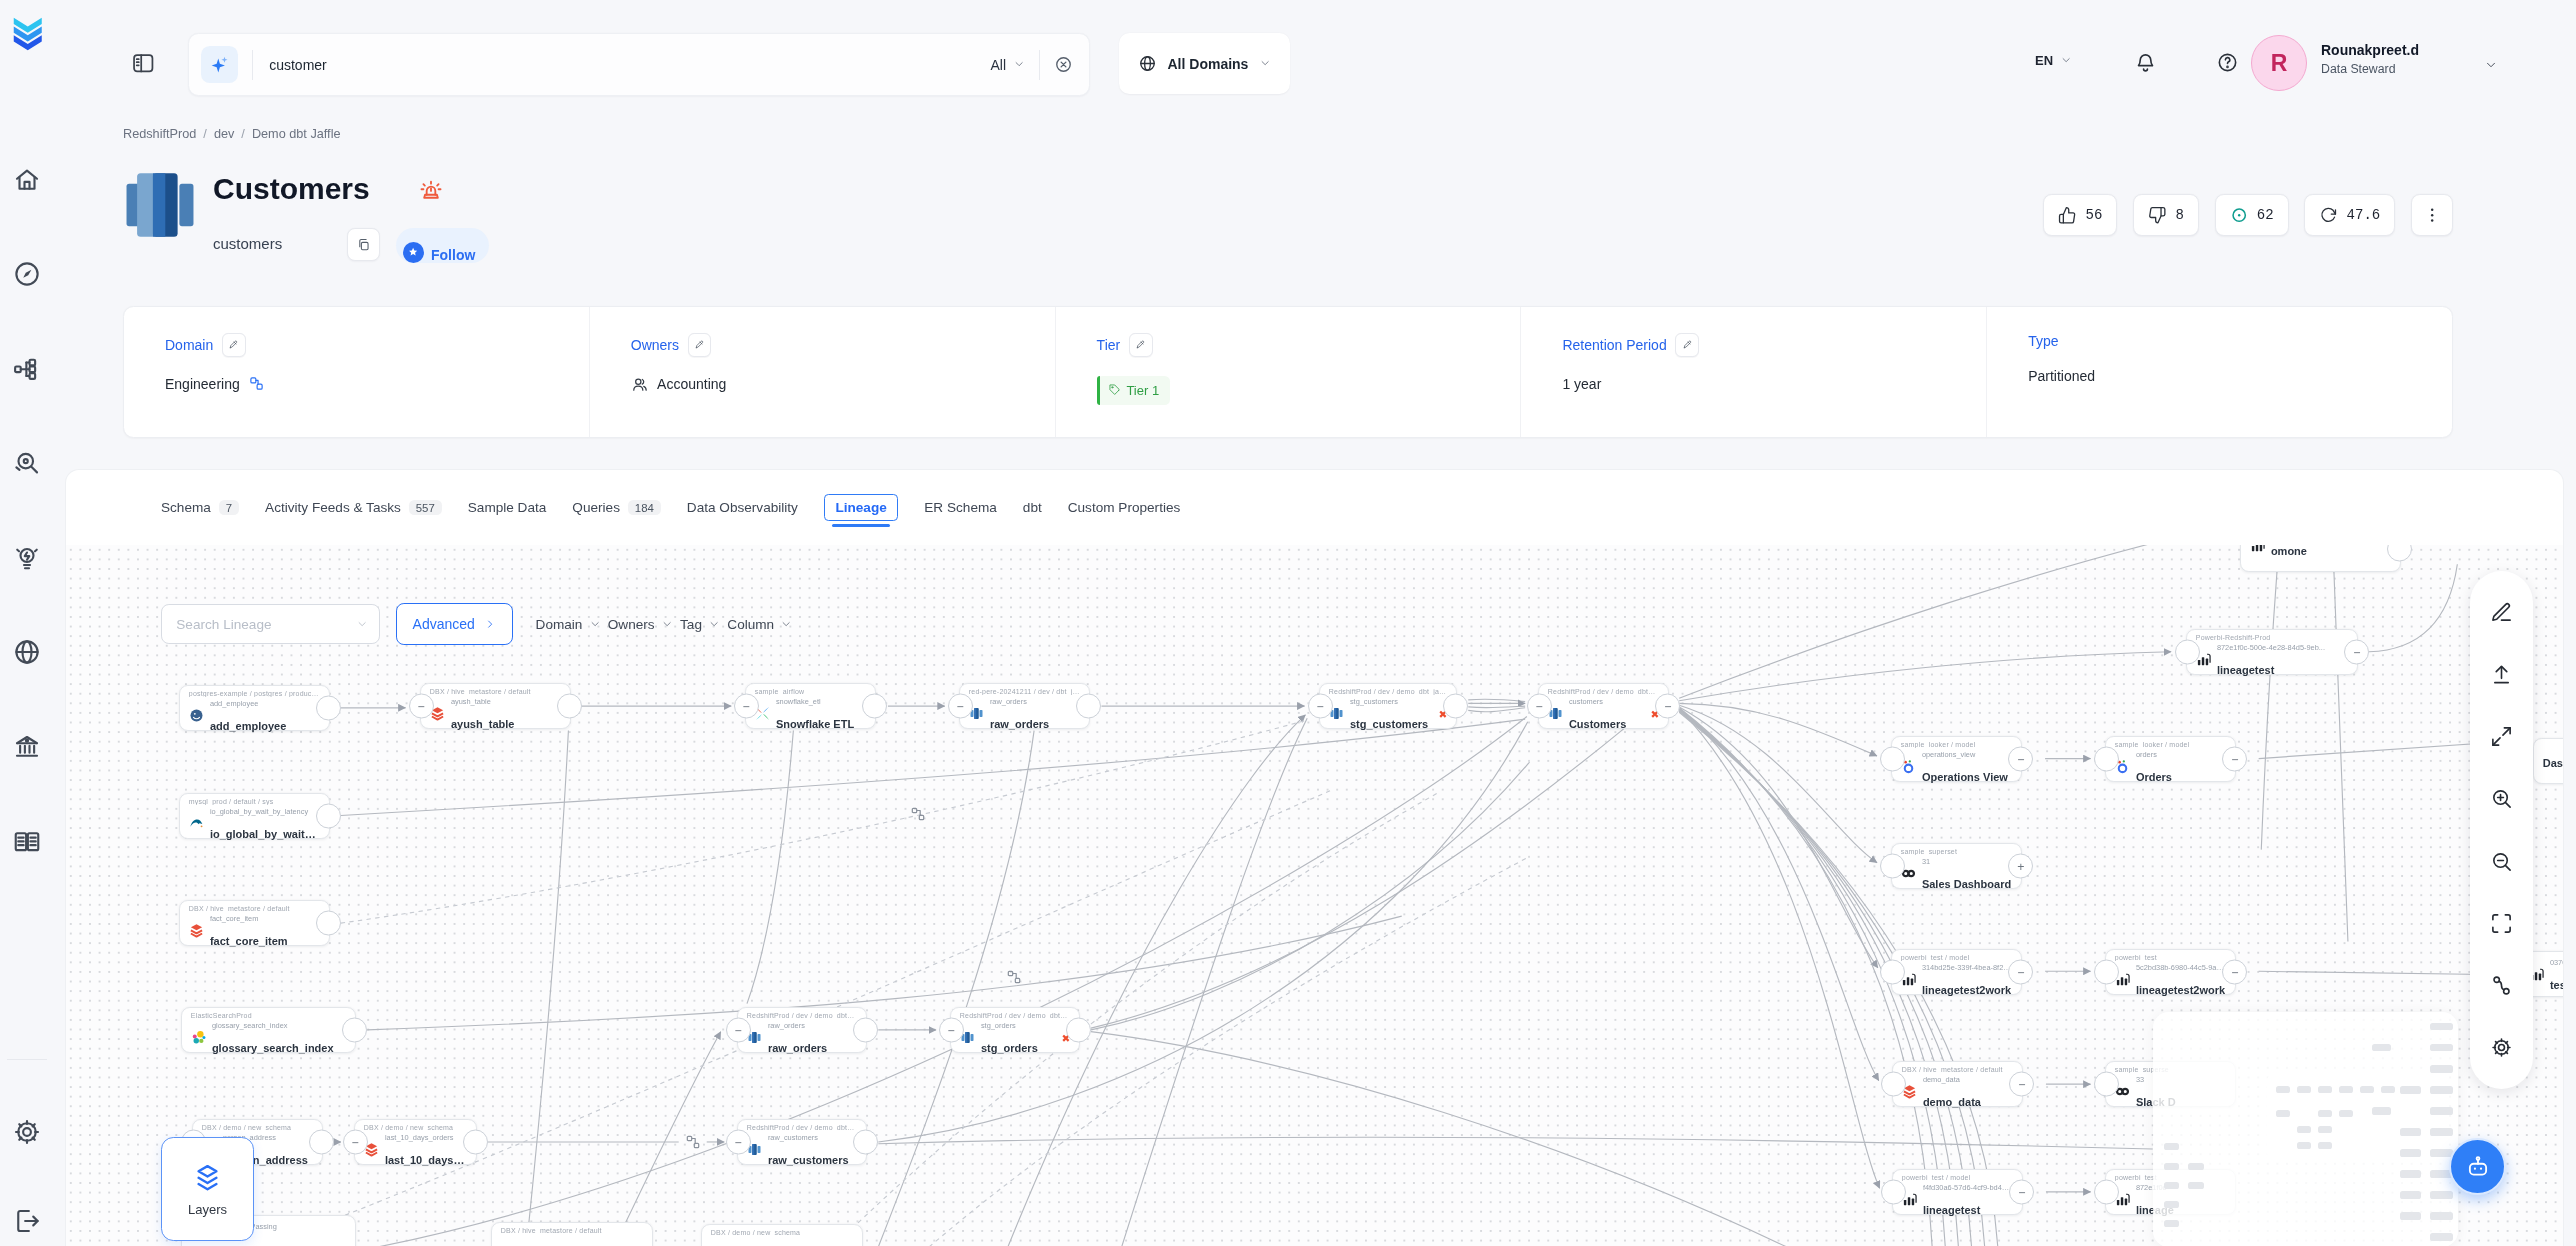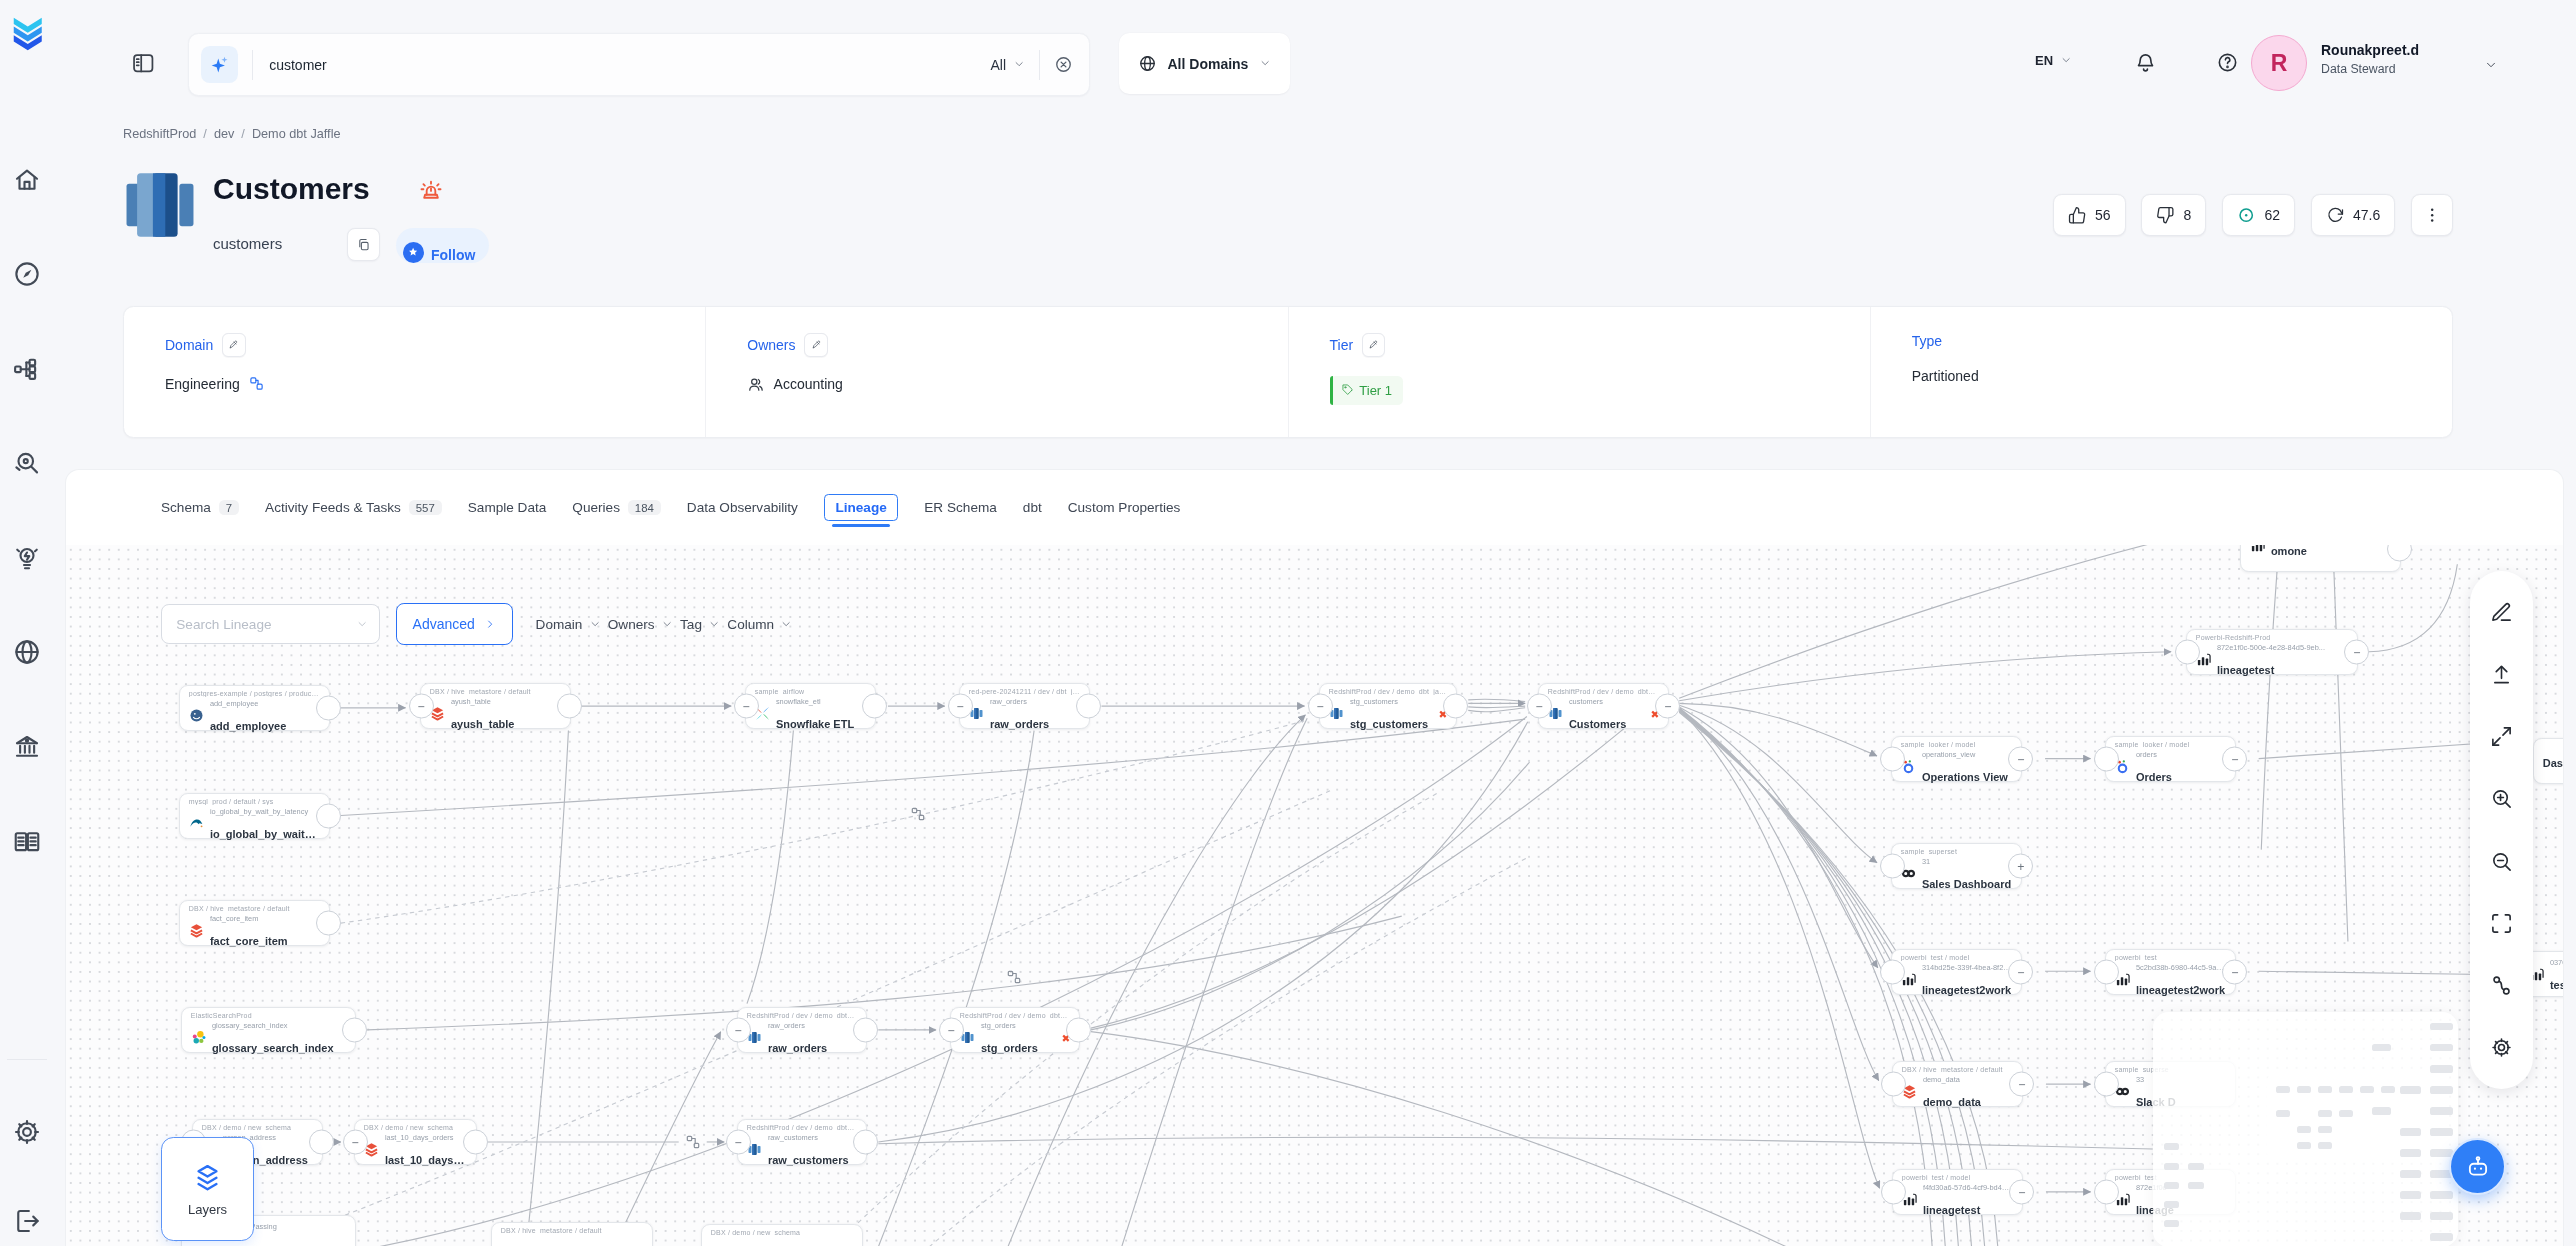--- a/index.html
+++ b/index.html
@@ -42,21 +42,21 @@
   #asset-title{left:213px;top:172px;font-size:30px;font-weight:700;color:#111827;}
   #siren{left:418px;top:179px;width:26px;height:26px;color:#ef5a3c;}
   #asset-sub{left:213px;top:235px;font-size:15px;color:#374151;}
   #copy-chip{left:347px;top:228px;width:33px;height:33px;background:#fff;border:0.9px solid #e7e9ee;border-radius:7.9px;
      color:#565f6b;padding:7.9px;box-sizing:border-box;cursor:pointer;box-shadow:0 0.9px 1.8px rgba(16,24,40,.04);}
   #follow-btn{left:396px;top:228px;height:35px;border-radius:17.5px;background:#e9f2fe;display:flex;align-items:flex-end;
      gap:7px;padding:0 14px 0 7px;color:#2b6ef2;font-size:14px;font-weight:600;cursor:pointer;}
   #follow-star{width:21px;height:21px;background:#2b6ef2;border-radius:50%;color:#fff;padding:4.4px;box-sizing:border-box;}
   #stats{right:123px;top:194px;display:flex;gap:15.8px;}
   .stat{height:40px;background:#fff;border:0.9px solid #e7e9ee;border-radius:8.8px;box-shadow:0 0.9px 1.8px rgba(16,24,40,.05);
-     display:flex;align-items:center;gap:8.8px;padding:0 14px;font-size:14px;color:#1f2430;cursor:pointer;}
+     display:flex;align-items:center;gap:8.8px;padding:0 14px;font-size:14px;color:#1f2430;cursor:pointer;font-family:Liberation Mono, monospace;}
   .stat .icon{width:18.4px;height:18.4px;color:#2a3039;}
   .stat .icon.teal{color:#0f9d8f;}
   
   #metacard{left:123px;right:123px;top:306px;height:130px;background:#fff;border:0.9px solid #eceef2;border-radius:10.5px;
      box-shadow:0 0.9px 1.8px rgba(16,24,40,.03);display:flex;z-index:10;}
   .mcol{flex:1;padding:26px 17.5px 0 41px;position:relative;}
   .mcol + .mcol{border-left:0.9px solid #f0f1f4;}
   .mlabel{display:flex;align-items:center;gap:8.8px;color:#2563eb;font-size:14px;}
   .editchip{width:23.6px;height:23.6px;border:0.9px solid #e7e9ee;border-radius:6.1px;background:#fff;color:#565f6b;
      padding:5.3px;box-sizing:border-box;cursor:pointer;box-shadow:0 0.9px 0.9px rgba(16,24,40,.04);}
@@ -418,20 +418,33 @@
               <path d="M20.6 13.4 L12 22 L2 12 V2 h10 l8.6 8.6 a2 2 0 0 1 0 2.8 Z"></path>
               <circle cx="7" cy="7" r="1.4"></circle>
             </svg>
           </span>
           <span>Tier 1</span>
         </span>
       </div>
     </div>
     <div class="mcol">
       <div class="mlabel">
+        <span>Retention Period</span>
+        <span class="editchip icon">
+          <svg viewBox="0 0 24 24" fill="none" stroke="currentColor" stroke-width="1.7" stroke-linecap="round" stroke-linejoin="round">
+            <path d="M13 6.5 L17.5 11 M5 19 l1-4.5 L15.5 5 a2.1 2.1 0 0 1 3 3 L9 17.5 L5 19 Z"></path>
+          </svg>
+        </span>
+      </div>
+      <div class="mvalue">
+        <span>1 year</span>
+      </div>
+    </div>
+    <div class="mcol">
+      <div class="mlabel">
         <span>Type</span>
       </div>
       <div class="mvalue">
         <span>Partitioned</span>
       </div>
     </div>
   </div>
 
 <div id="container">
   <div id="tabs">

